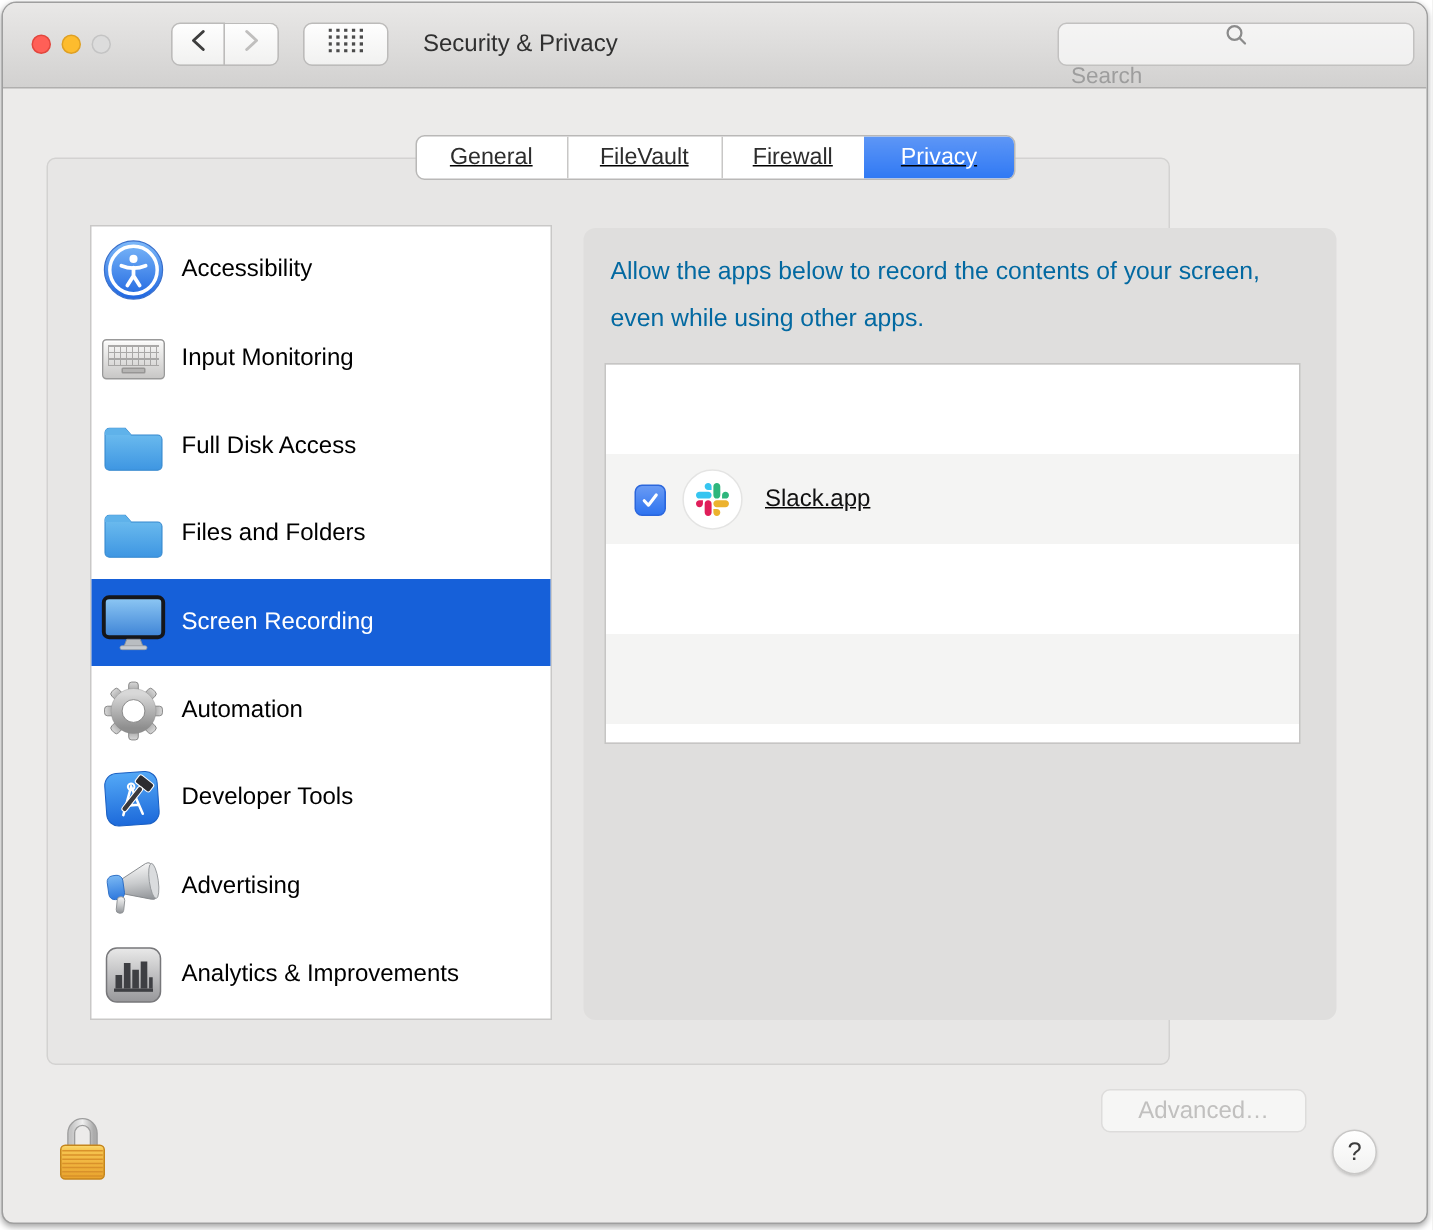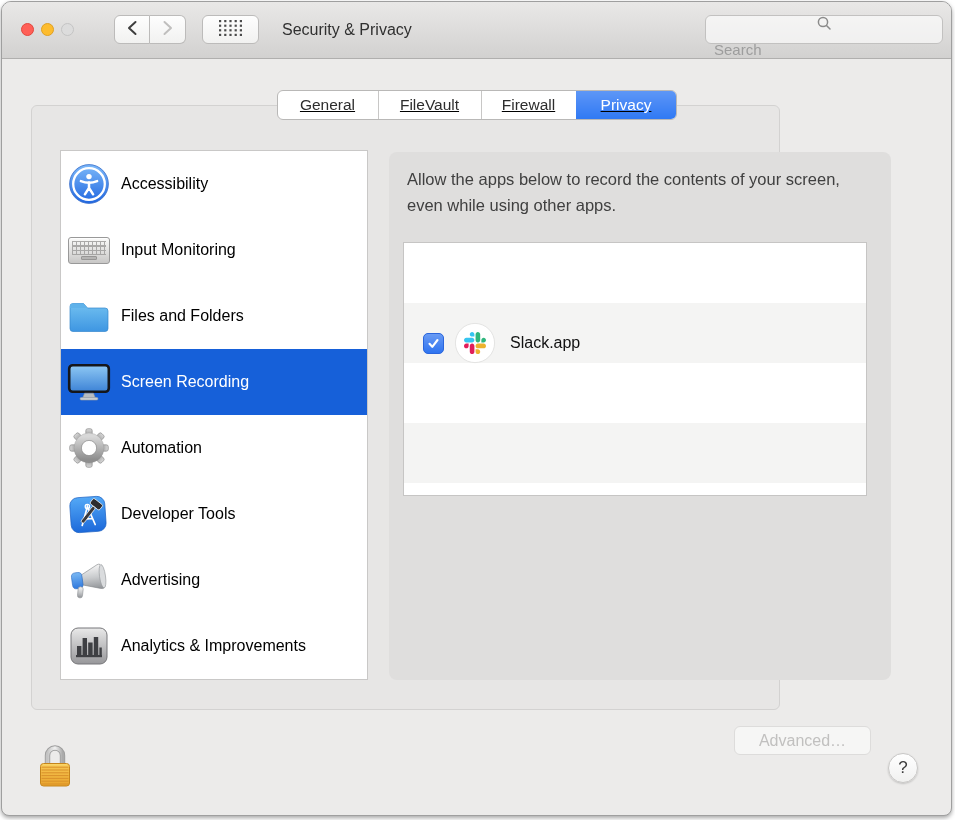--- a/index.html
+++ b/index.html
@@ -48,26 +48,26 @@
   
   .sidebar{position:absolute;left:28px;top:44px;width:308px;height:530px;box-sizing:border-box;
            background:#fff;border:1px solid #c9c8c7;display:flex;flex-direction:column;}
   .side-item{flex:1;display:flex;align-items:center;padding-left:6px;gap:10px;}
   .side-icon{width:44px;height:44px;flex:none;display:flex;align-items:center;justify-content:center;}
   .side-label{font-size:16px;color:#000;}
   .side-item.selected{background:var(--selection-blue,#1660d9);}
   .side-item.selected .side-label{color:#fff;}
   
   .description{position:absolute;left:375px;top:60px;width:452px;font-size:16.5px;
-               line-height:26px;color:#404040;}
+               line-height:31px;color:#0369a1;}
   .app-box{position:absolute;left:371px;top:136px;width:464px;height:254px;box-sizing:border-box;
            border:1px solid #c6c5c4;
            background:repeating-linear-gradient(180deg,#ffffff 0 60px,#f4f4f3 60px 120px);}
   .app-row{position:absolute;left:0;right:0;height:60px;display:flex;align-items:center;padding-left:19px;}
-  .row-0{top:0;}.row-1{top:70px;}
+  .row-0{top:0;}.row-1{top:60px;text-decoration:underline;}
   .checkbox{width:21px;height:21px;border-radius:5px;box-sizing:border-box;margin-right:10px;
             background:#fff;border:1px solid #b5b5b5;display:flex;align-items:center;justify-content:center;}
   .checkbox.checked{background:var(--checkbox-blue,#2f74f0);
             background-image:linear-gradient(rgba(255,255,255,.28),rgba(255,255,255,0));
             border:1px solid #2b66dc;}
   .app-icon{width:42px;height:42px;margin-right:14px;display:flex;align-items:center;justify-content:center;}
   .app-name{font-size:16px;color:#111;}
   
   .kb{width:42px;height:27px;box-sizing:border-box;border:1px solid #999;border-radius:3px;
       background:linear-gradient(#fbfbfa,#c8c7c6);position:relative;box-shadow:inset 0 1px 0 rgba(255,255,255,.8);}
@@ -193,20 +193,35 @@
       <div class="side-item">
         <span class="side-icon">
           <span class="kb">
               <span class="kb-keys"></span>
               <span class="kb-space"></span>
             </span>
         </span>
         <span class="side-label">Input Monitoring</span>
       </div>
 
+      <div class="side-item">
+        <span class="side-icon">
+          <svg width="42" height="36" viewBox="0 0 42 36">
+            <defs>
+                <linearGradient id="folg1" x1="0" y1="0" x2="0" y2="1">
+                  <stop offset="0" stop-color="#71c0f0"></stop>
+                  <stop offset="1" stop-color="#3e96e2"></stop>
+                </linearGradient>
+              </defs>
+            <path d="M2 8.5 a3 3 0 0 1 3-3 h10.5 l4 4.5 H37 a3 3 0 0 1 3 3 v17.5 a3 3 0 0 1-3 3 H5 a3 3 0 0 1-3-3 Z" fill="url(#folg1)" stroke="#3487cd" stroke-width="0.7"></path>
+            <path d="M2 8.5 a3 3 0 0 1 3-3 h10.5 l4 4.5 H2 Z" fill="#5fb2ea"></path>
+          </svg>
+        </span>
+        <span class="side-label">Full Disk Access</span>
+      </div>
 
       <div class="side-item">
         <span class="side-icon">
           <svg width="42" height="36" viewBox="0 0 42 36">
             <defs>
                 <linearGradient id="folg2" x1="0" y1="0" x2="0" y2="1">
                   <stop offset="0" stop-color="#71c0f0"></stop>
                   <stop offset="1" stop-color="#3e96e2"></stop>
                 </linearGradient>
               </defs>

